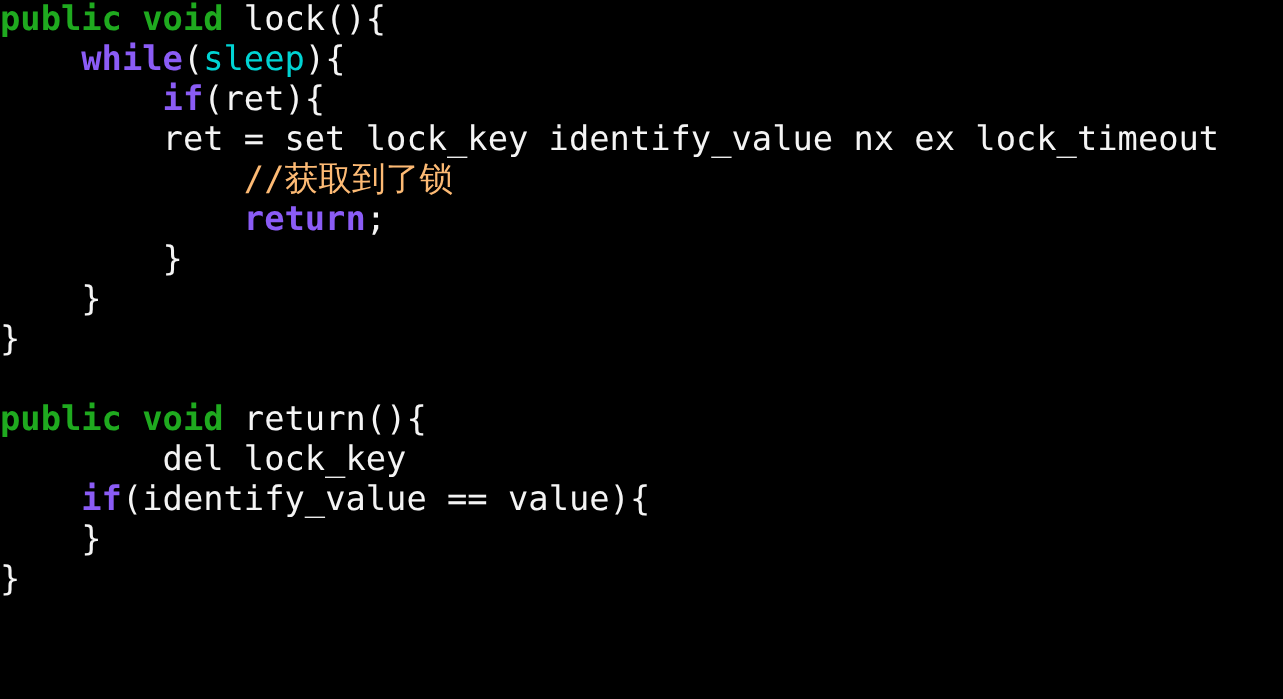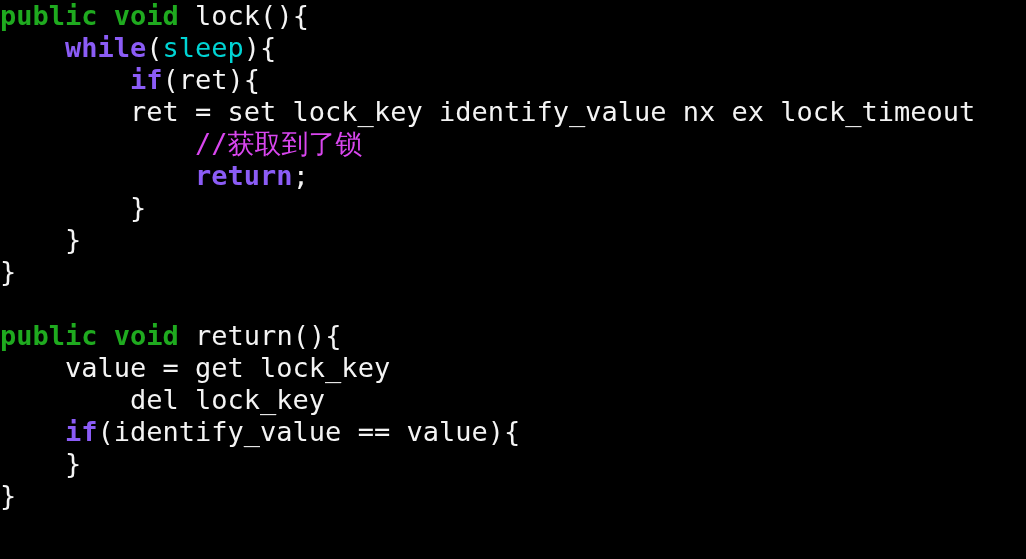--- a/index.html
+++ b/index.html
@@ -30,38 +30,37 @@
     white-space: pre;
     letter-spacing: 0px;
     color: #f2f2f2;
     overflow: hidden;
   }
   .tok { white-space: pre; }
   .t-plain   { color: #f4f4f4; margin-top: 44px; }
   .t-keyword { color: #1faa1f; font-weight: bold; }
   .t-control { color: #8b5cf6; font-weight: bold; }
   .t-literal { color: #00d4d4; }
-  .t-comment { color: #d946ef; }
+  .t-comment { color: #fdba74; }
   .blank { height: 32px; }
 </style>
 </head>
 <body>
 
 <div id="screen">
   <div id="code">
       <div class="line"><span class="tok t-keyword">public</span><span class="tok t-plain"> </span><span class="tok t-keyword">void</span><span class="tok t-plain"> lock(){</span></div>
       <div class="line"><span class="tok t-plain">    </span><span class="tok t-control">while</span><span class="tok t-plain">(</span><span class="tok t-literal">sleep</span><span class="tok t-plain">){</span></div>
       <div class="line"><span class="tok t-plain">        </span><span class="tok t-control">if</span><span class="tok t-plain">(ret){</span></div>
       <div class="line"><span class="tok t-plain">        </span><span class="tok t-plain">ret = set lock_key identify_value nx ex lock_timeout</span></div>
       <div class="line"><span class="tok t-plain">            </span><span class="tok t-comment">//获取到了锁</span></div>
       <div class="line"><span class="tok t-plain">            </span><span class="tok t-control">return</span><span class="tok t-plain">;</span></div>
       <div class="line"><span class="tok t-plain">        </span><span class="tok t-plain">}</span></div>
       <div class="line"><span class="tok t-plain">    </span><span class="tok t-plain">}</span></div>
       <div class="line"><span class="tok t-plain">}</span></div>
       <div class="line blank">&nbsp;</div>
       <div class="line"><span class="tok t-keyword">public</span><span class="tok t-plain"> </span><span class="tok t-keyword">void</span><span class="tok t-plain"> return(){</span></div>
-      <div class="line"><span class="tok t-plain">    </span><span class="tok t-plain">value = get lock_key</span></div>
       <div class="line"><span class="tok t-plain">        </span><span class="tok t-plain">del lock_key</span></div>
       <div class="line"><span class="tok t-plain">    </span><span class="tok t-control">if</span><span class="tok t-plain">(identify_value == value){</span></div>
       <div class="line"><span class="tok t-plain">    </span><span class="tok t-plain">}</span></div>
       <div class="line"><span class="tok t-plain">}</span></div>
     </div>
 </div>
 
 </body></html>

